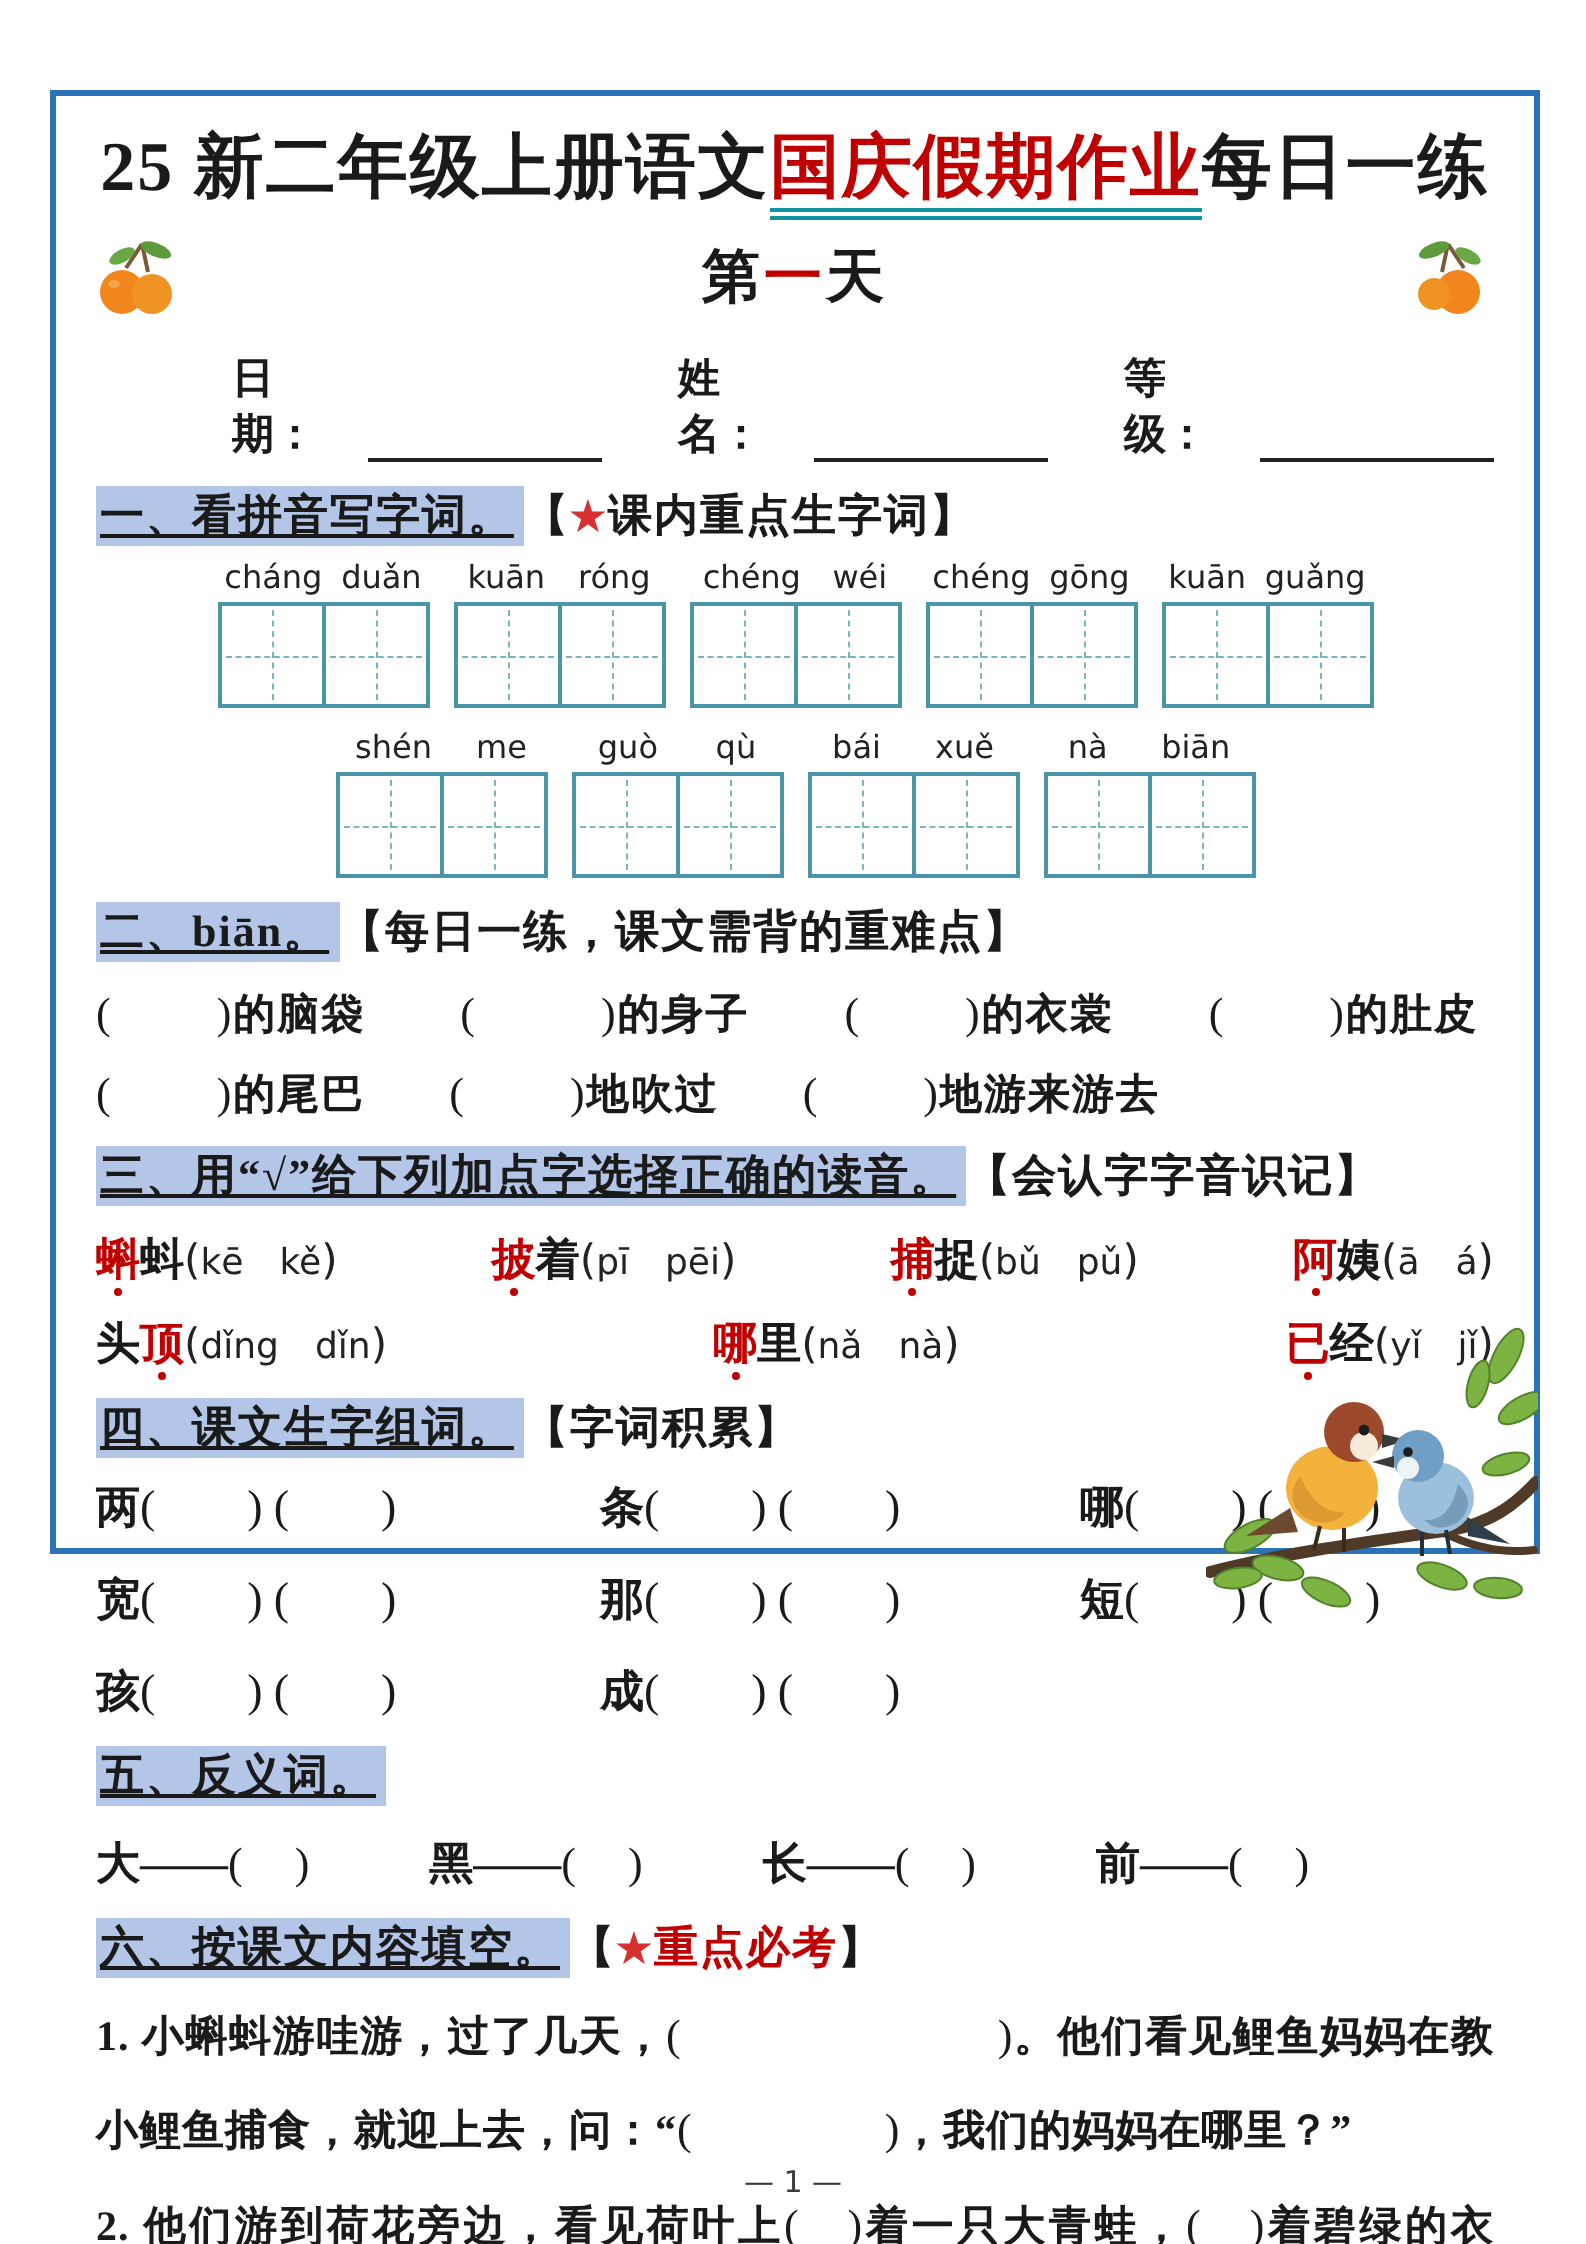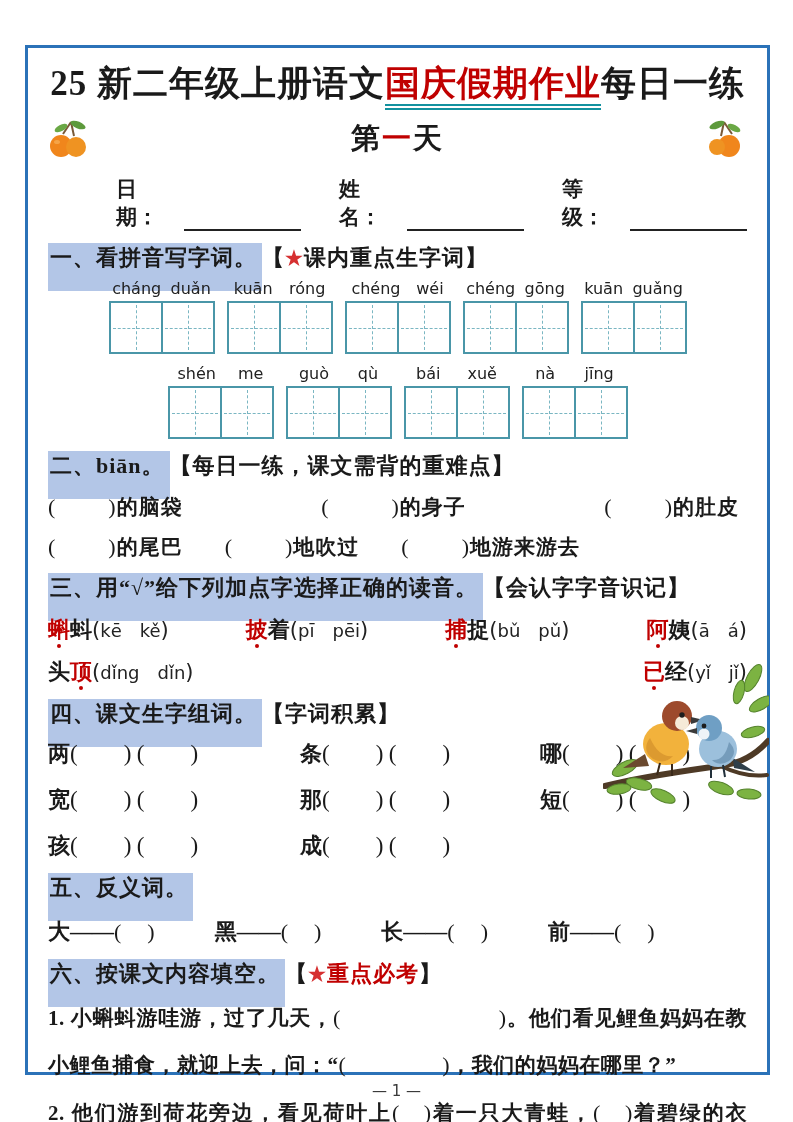--- a/index.html
+++ b/index.html
@@ -17,21 +17,21 @@
     height:1122px;
     background:#ffffff;
     font-family:"Liberation Serif","DejaVu Serif",serif;
     color:var(--ink);
     position:relative;
     overflow:hidden;
   }
   .page-frame{
     position:absolute;
     left:25px; top:45px;
-    width:745px; height:1030px;
+    width:745px; height:732px;
     border:3px solid var(--frame);
     background:#fff;
   }
   .content{
     position:relative;
     width:100%;height:100%;
     padding:10px 20px 0 20px;
   }
   
   .title{
@@ -60,21 +60,21 @@
   }
   .field{display:flex;align-items:flex-end;gap:6px;}
   .field-line{display:inline-block;width:118px;border-bottom:2px solid #222;height:24px;}
   
   .sec-head{
     margin:12px 0 6px 0;
     font-size:22px;font-weight:bold;
     letter-spacing:1px;
     white-space:nowrap;
   }
-  .hl{background:var(--hl);padding:2px 5px 21px 2px;}
+  .hl{background:var(--hl);padding:2px 5px 3px 2px;text-decoration:underline;}
   .tag{font-weight:bold;}
   .tag .star{color:var(--star);font-size:20px;}
   .tag .red-tag{color:var(--red);}
   
   .pinyin-row{
     display:flex;justify-content:center;
     margin:6px 2px 10px 2px;
   }
   .pinyin-col{width:118px;display:flex;flex-direction:column;align-items:center;}
   .pinyin-label{
@@ -273,37 +273,38 @@
               <span>xuě</span>
             </div>
             <div class="grid-box">
               <div class="grid-cell"></div>
               <div class="grid-cell"></div>
             </div>
           </div>
           <div class="pinyin-col">
             <div class="pinyin-label">
               <span>nà</span>
-              <span>jīng</span>
+              <span>biān</span>
             </div>
             <div class="grid-box">
               <div class="grid-cell"></div>
               <div class="grid-cell"></div>
             </div>
           </div>
         </div>
       </div>
 
     <div class="sec-head">
       <span class="hl">二、biān。</span><span class="tag">【<span>每日一练，课文需背的重难点</span>】</span>
     </div>
     <div id="s2-rows">
         <div class="ws-line spread">
           <span><span class="paren">(</span><span class="b" style="width: 52px;"></span><span class="paren">)</span><span>的脑袋</span></span>
           <span><span class="paren">(</span><span class="b" style="width: 62px;"></span><span class="paren">)</span><span>的身子</span></span>
+          <span><span class="paren">(</span><span class="b" style="width: 52px;"></span><span class="paren">)</span><span>的衣裳</span></span>
           <span><span class="paren">(</span><span class="b" style="width: 52px;"></span><span class="paren">)</span><span>的肚皮</span></span>
         </div>
         <div class="ws-line gapped">
           <span><span class="paren">(</span><span class="b" style="width: 52px;"></span><span class="paren">)</span><span>的尾巴</span></span>
           <span><span class="paren">(</span><span class="b" style="width: 52px;"></span><span class="paren">)</span><span>地吹过</span></span>
           <span><span class="paren">(</span><span class="b" style="width: 52px;"></span><span class="paren">)</span><span>地游来游去</span></span>
         </div>
       </div>
 
     <div class="sec-head">
@@ -311,20 +312,21 @@
     </div>
     <div id="s3-rows">
         <div class="pron-row">
           <span><span class="dotchar">蝌</span><span>蚪</span><span class="py"><span class="paren">(</span><span>kē</span><span class="b" style="width: 18px;"></span><span>kě</span><span class="paren">)</span></span></span>
           <span><span class="dotchar">披</span><span>着</span><span class="py"><span class="paren">(</span><span>pī</span><span class="b" style="width: 18px;"></span><span>pēi</span><span class="paren">)</span></span></span>
           <span><span class="dotchar">捕</span><span>捉</span><span class="py"><span class="paren">(</span><span>bǔ</span><span class="b" style="width: 18px;"></span><span>pǔ</span><span class="paren">)</span></span></span>
           <span><span class="dotchar">阿</span><span>姨</span><span class="py"><span class="paren">(</span><span>ā</span><span class="b" style="width: 18px;"></span><span>á</span><span class="paren">)</span></span></span>
         </div>
         <div class="pron-row">
           <span><span>头</span><span class="dotchar">顶</span><span class="py"><span class="paren">(</span><span>dǐng</span><span class="b" style="width: 18px;"></span><span>dǐn</span><span class="paren">)</span></span></span>
+          <span><span class="dotchar">哪</span><span>里</span><span class="py"><span class="paren">(</span><span>nǎ</span><span class="b" style="width: 18px;"></span><span>nà</span><span class="paren">)</span></span></span>
           <span><span class="dotchar">已</span><span>经</span><span class="py"><span class="paren">(</span><span>yǐ</span><span class="b" style="width: 18px;"></span><span>jǐ</span><span class="paren">)</span></span></span>
         </div>
       </div>
 
     <div class="sec-head">
       <span class="hl">四、课文生字组词。</span><span class="tag">【<span>字词积累</span>】</span>
     </div>
     <div class="word-grid" id="s4-grid">
         <span class="word-item"><span>两</span><span class="paren">(</span><span class="b" style="width: 46px;"></span><span class="paren">)</span> <span class="paren">(</span><span class="b" style="width: 46px;"></span><span class="paren">)</span></span>
         <span class="word-item"><span>条</span><span class="paren">(</span><span class="b" style="width: 46px;"></span><span class="paren">)</span> <span class="paren">(</span><span class="b" style="width: 46px;"></span><span class="paren">)</span></span>

